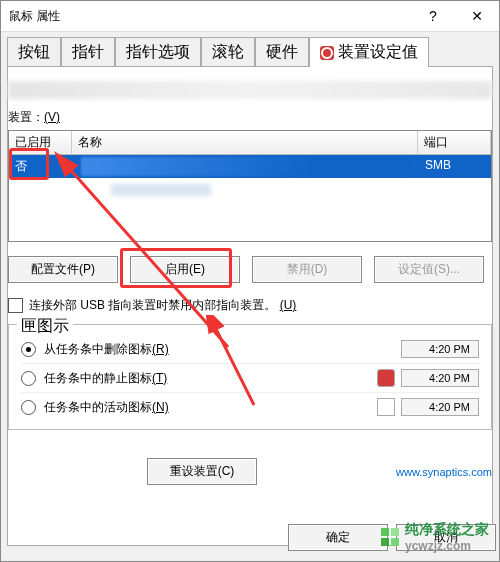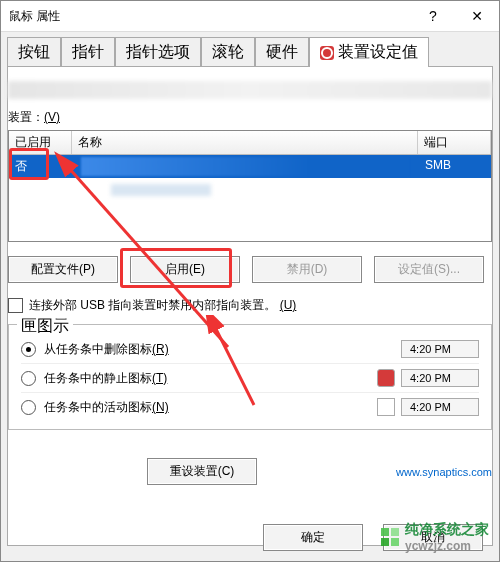--- a/index.html
+++ b/index.html
@@ -35,26 +35,26 @@
 .btn[disabled]{color:#999}
 .chk-row{display:flex;align-items:center;gap:6px;margin:6px 0 10px 0}
 .chk{width:13px;height:13px;border:1px solid #555;background:#fff}
 .group{border:1px solid #bbb;padding:10px 12px 8px 12px;position:relative;margin-top:6px}
 .group-title{position:absolute;top:-9px;left:8px;background:#fff;padding:0 4px;font-size:16px}
 .radio-row{display:flex;align-items:center;justify-content:space-between;padding:5px 0;border-bottom:1px solid #eee}
 .radio-row:last-child{border-bottom:none}
 .radio-left{display:flex;align-items:center;gap:8px}
 .radio{width:13px;height:13px;border:1px solid #555;border-radius:50%;display:flex;align-items:center;justify-content:center}
 .radio.sel::after{content:"";width:5px;height:5px;background:#000;border-radius:50%}
-.time-box{border:1px solid #aaa;background:#f5f5f5;padding:2px 8px;font-size:11px;min-width:60px;text-align:left}
+.time-box{border:1px solid #aaa;background:#f5f5f5;padding:2px 8px;font-size:11px;min-width:60px;text-align:right}
 .icon-sq{width:16px;height:16px;border:1px solid #aaa;display:inline-block;vertical-align:middle}
 .icon-red{background:#d43a3a;border-radius:3px}
 .bottom-row{display:flex;justify-content:space-between;align-items:center;margin-top:28px}
 .link{color:#0066cc;font-size:11px}
-.ok-row{position:absolute;bottom:10px;right:16px;display:flex;gap:20px}
+.ok-row{position:absolute;bottom:10px;right:3px;display:flex;gap:8px}
 .ok-row .btn{min-width:70px}
 .watermark{position:absolute;bottom:8px;right:10px;display:flex;align-items:center;gap:6px;font-size:14px;font-weight:bold;color:#1a8a3a;opacity:.9;pointer-events:none}
 .wm-logo{display:grid;grid-template-columns:8px 8px;grid-template-rows:8px 8px;gap:2px}
 .wm-logo span:nth-child(1){background:#4cc24c}
 .wm-logo span:nth-child(2){background:#8fe08f}
 .wm-logo span:nth-child(3){background:#2aa72a}
 .wm-logo span:nth-child(4){background:#6cd46c}
 .wm-url{font-size:12px;color:#888;font-weight:bold}
 .arrow-svg{position:absolute;pointer-events:none}
 </style>

